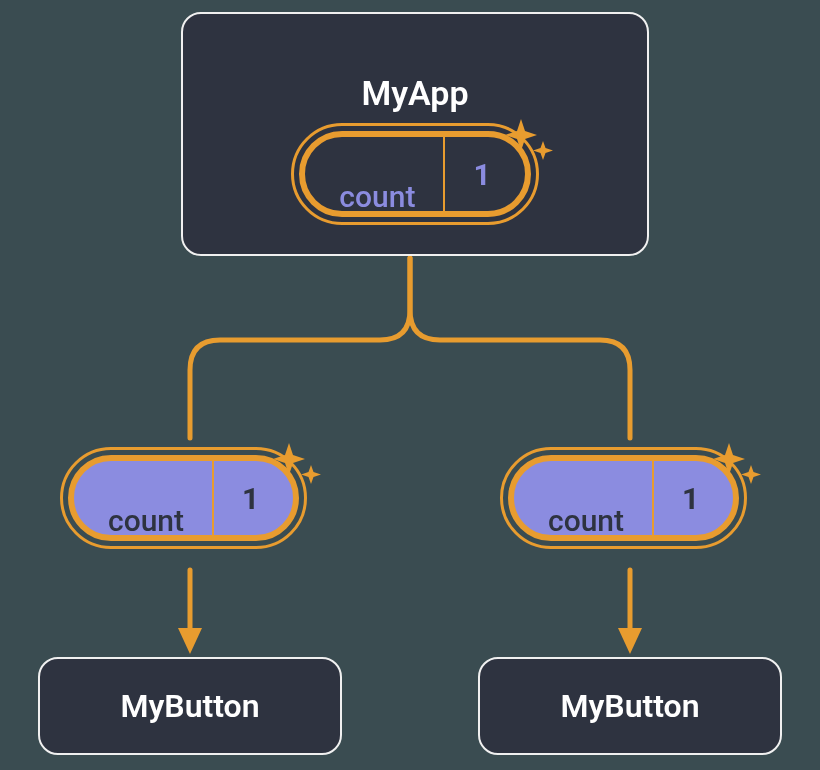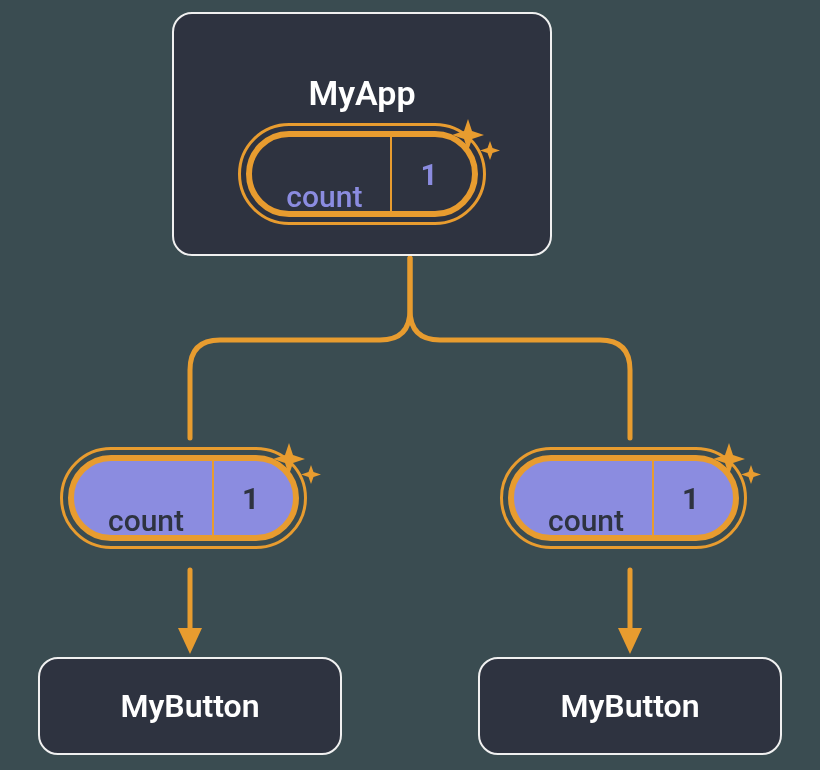--- a/index.html
+++ b/index.html
@@ -120,21 +120,21 @@
 
     <path class="conn-stroke" d="M 410 258 L 410 310 Q 410 340 380 340 L 220 340 Q 190 340 190 370 L 190 438"></path>
     <path class="conn-stroke" d="M 410 258 L 410 310 Q 410 340 440 340 L 600 340 Q 630 340 630 370 L 630 438"></path>
 
     <path class="conn-stroke" d="M 190 570 L 190 640"></path>
     <polygon class="arrowhead" points="190,654 178,628 202,628"></polygon>
     <path class="conn-stroke" d="M 630 570 L 630 640"></path>
     <polygon class="arrowhead" points="630,654 618,628 642,628"></polygon>
   </svg>
 
-  <div class="node-box" style="left:172px; top:12px; width:380px; height:244px; padding-top:22px;">
+  <div class="node-box" style="left:181px; top:12px; width:468px; height:244px; padding-top:22px;">
     <div class="node-title">MyApp</div>
     <div class="pill pill-dark">
       <div class="pill-outline"></div>
       <div class="pill-label">count</div>
       <div class="pill-value">1</div>
       <div class="sparkles">
         <svg viewBox="0 0 56 56">
           <path class="sparkle-fill" d="M20 6 L24 18 L36 22 L24 26 L20 38 L16 26 L4 22 L16 18 Z"></path>
           <path class="sparkle-fill" d="M42 28 L44.5 35 L52 37.5 L44.5 40 L42 47 L39.5 40 L32 37.5 L39.5 35 Z"></path>
         </svg>

